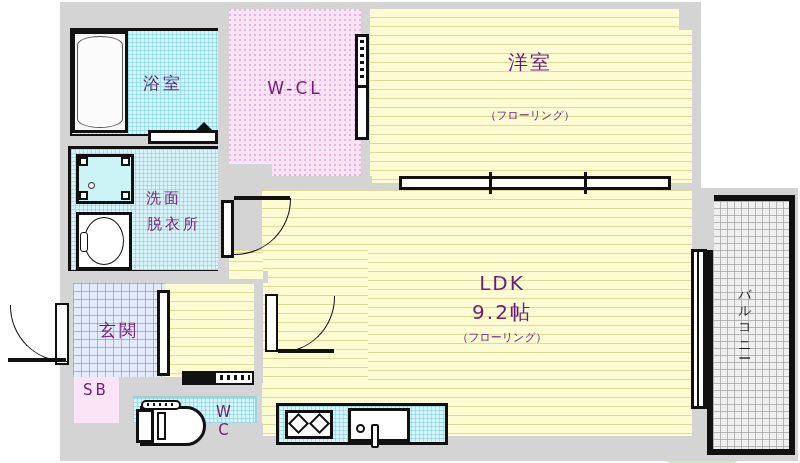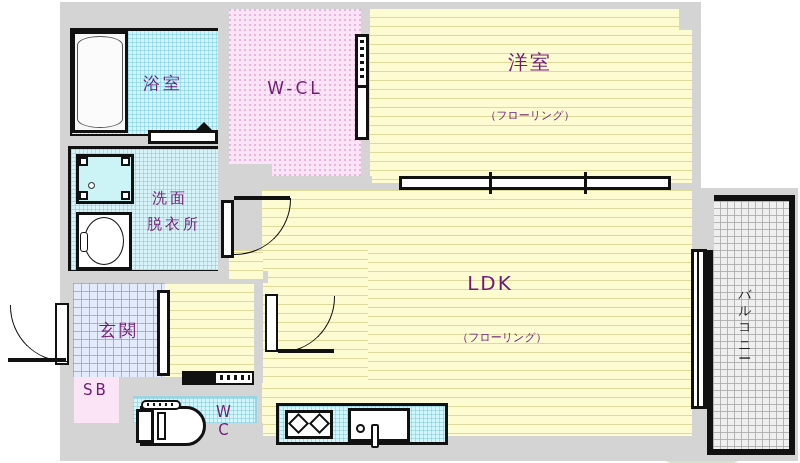--- a/index.html
+++ b/index.html
@@ -115,21 +115,21 @@
   <div class="fix" style="left:76px;top:154px;width:58px;height:50px;background:#ccf3f6;z-index:6;"></div>
   <div class="abs" style="left:79px;top:157px;width:9px;height:9px;background:#fff;border:2px solid #111;z-index:7;"></div>
   <div class="abs" style="left:121px;top:157px;width:9px;height:9px;background:#fff;border:2px solid #111;z-index:7;"></div>
   <div class="abs" style="left:79px;top:191px;width:9px;height:9px;background:#fff;border:2px solid #111;z-index:7;"></div>
   <div class="abs" style="left:121px;top:191px;width:9px;height:9px;background:#fff;border:2px solid #111;z-index:7;"></div>
   <div class="abs" style="left:88px;top:182px;width:7px;height:7px;border:1.6px solid #111;border-radius:50%;background:#fff;z-index:7;"></div>
 
   <div class="fix" style="left:76px;top:212px;width:56px;height:58px;z-index:6;"></div>
   <div class="abs" style="left:84px;top:217px;width:40px;height:48px;border:1.5px solid #111;border-radius:50%;background:#fff;z-index:7;"></div>
   <div class="abs" style="left:80px;top:232px;width:8px;height:20px;border:1.5px solid #111;border-radius:3px;background:#fff;z-index:8;"></div>
-  <div class="lbl lbl-sm" style="left:134px;top:190px;width:72px;z-index:9;">洗面</div>
+  <div class="lbl lbl-sm" style="left:128px;top:190px;width:72px;z-index:9;">洗面</div>
   <div class="lbl lbl-sm" style="left:133px;top:216px;width:82px;z-index:9;">脱衣所</div>
 
   <div class="fix" style="left:221px;top:200px;width:13px;height:58px;z-index:8;"></div>
   <div class="arc" style="left:234px;top:198px;width:56px;height:56px;border-color:#111;border-width:1.6px;border-top:none;border-left:none;border-radius:0 0 56px 0;z-index:8;"></div>
   <div class="abs" style="left:234px;top:196px;width:56px;height:4px;background:#111;z-index:8;"></div>
 
   <div class="abs floor-pink" style="left:228px;top:8px;width:133px;height:168px;z-index:4;"></div>
   <div class="lbl lbl-md" style="left:248px;top:78px;width:94px;z-index:9;">W-CL</div>
 
   <div class="abs" style="left:355px;top:34px;width:14px;height:106px;background:#111;z-index:8;"></div>
@@ -142,21 +142,22 @@
   <div class="lbl lbl-main" style="left:460px;top:51px;width:140px;z-index:9;">洋室</div>
   <div class="lbl lbl-note" style="left:455px;top:110px;width:150px;z-index:9;">（フローリング）</div>
 
   <div class="abs" style="left:399px;top:176px;width:272px;height:14px;border:3px solid #111;background:#fff;box-sizing:border-box;z-index:8;"></div>
   <div class="abs" style="left:489px;top:172px;width:3px;height:22px;background:#111;z-index:9;"></div>
   <div class="abs" style="left:584px;top:172px;width:3px;height:22px;background:#111;z-index:9;"></div>
 
   <div class="abs floor-wood" style="left:262px;top:190px;width:430px;height:246px;z-index:4;"></div>
   <div class="abs floor-wood" style="left:262px;top:190px;width:110px;height:60px;z-index:4;"></div>
   <div class="abs floor-wood" style="left:228px;top:250px;width:140px;height:130px;z-index:4;"></div>
-  <div class="lbl lbl-main" style="left:400px;top:272px;width:180px;z-index:9;">LDK</div>
+  <div class="lbl lbl-main" style="left:412px;top:272px;width:180px;z-index:9;">LDK</div>
+  <div class="lbl lbl-sub" style="left:412px;top:301px;width:180px;z-index:9;">9.2帖</div>
   <div class="lbl lbl-note" style="left:407px;top:332px;width:190px;z-index:9;">（フローリング）</div>
 
   <div class="abs" style="left:265px;top:294px;width:13px;height:58px;border:2px solid #111;background:#fff;box-sizing:border-box;z-index:8;"></div>
   <div class="arc" style="left:278px;top:296px;width:56px;height:56px;border-top:none;border-left:none;border-radius:0 0 56px 0;z-index:8;"></div>
   <div class="abs" style="left:278px;top:349px;width:56px;height:4px;background:#111;z-index:8;"></div>
 
   <div class="abs floor-cyan" style="left:276px;top:403px;width:172px;height:42px;border:3px solid #111;box-sizing:border-box;z-index:7;"></div>
 
   <div class="fix-thin" style="left:285px;top:410px;width:48px;height:29px;border-width:3px;z-index:8;"></div>
   <div class="abs" style="left:291px;top:416px;width:15px;height:15px;background:#fff;border:2.5px solid #111;transform:rotate(45deg);z-index:9;"></div>

